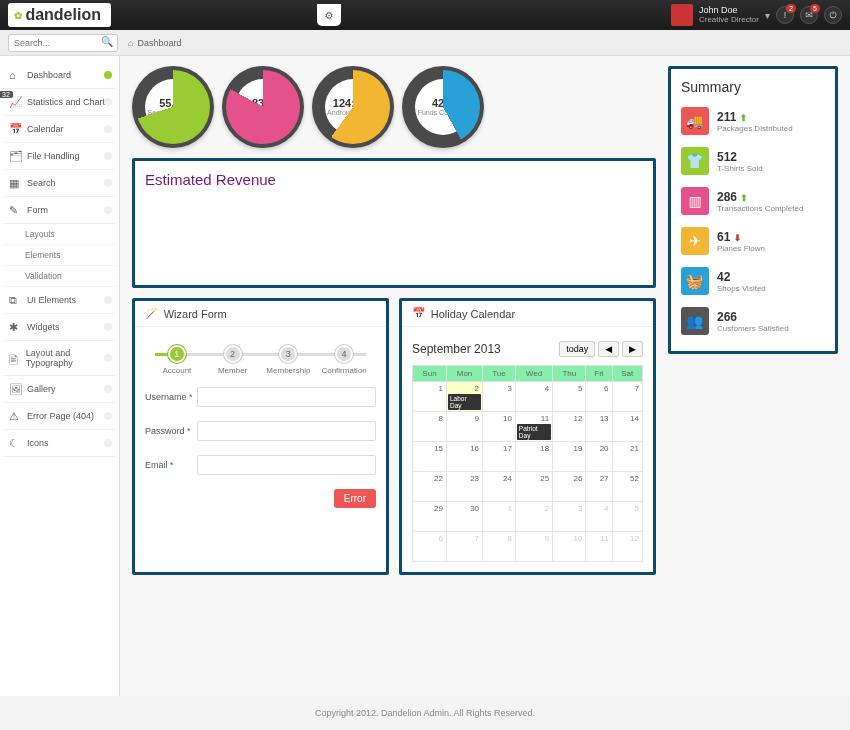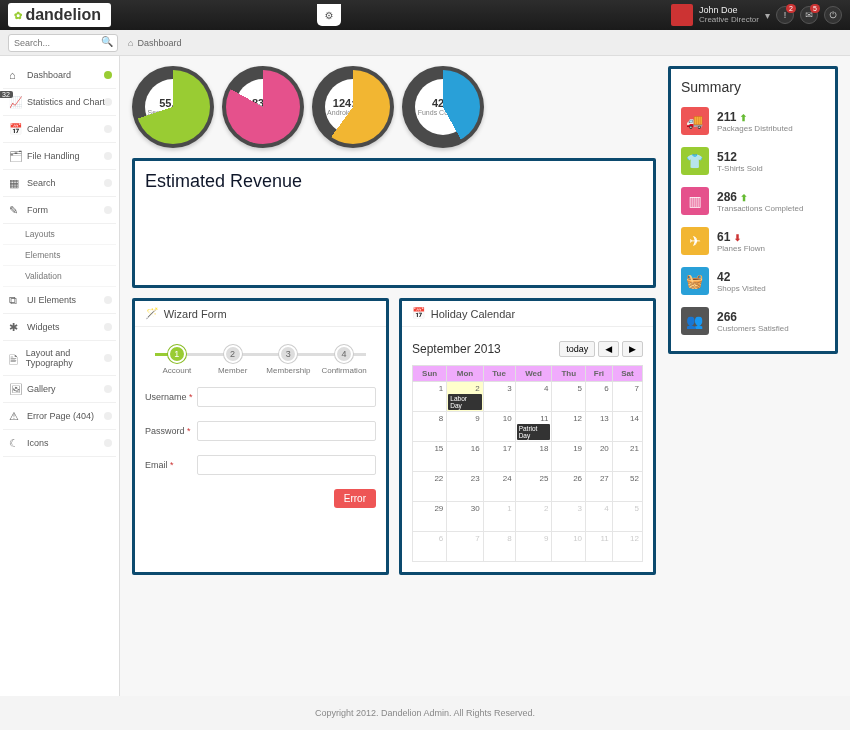--- a/index.html
+++ b/index.html
@@ -73,21 +73,21 @@
 .form-lbl .req { color:#c33; }
 .form-in { flex:1; height:20px; border:1px solid #ddd; border-radius:2px; background:#fff; }
 .btn-next { float:right; background:#e55; color:#fff; border:none; padding:4px 10px; font-size:10px; border-radius:3px; cursor:pointer;}
 
 
 .cal-head { display:flex; justify-content:space-between; align-items:center; padding:4px 0 8px; }
 .cal-title { font-size:12px; color:#333; }
 .cal-nav { display:flex; gap:3px; }
 .cal-btn { border:1px solid #ccc; background:#f5f5f5; padding:2px 6px; font-size:9px; border-radius:2px; cursor:pointer;}
 table.cal { width:100%; border-collapse:collapse; font-size:8px; }
-table.cal th { background:#f0abfc; padding:3px; border:1px solid #e0e0e0; color:#666; font-weight:bold;text-align:center;}
+table.cal th { background:#86efac; padding:3px; border:1px solid #e0e0e0; color:#666; font-weight:normal;text-align:center;}
 table.cal td { border:1px solid #e5e5e5; height:30px; vertical-align:top; text-align:right; padding:2px 3px; color:#666; position:relative;}
 table.cal td.other { color:#ccc; }
 .event { position:absolute; left:1px; right:1px; bottom:1px; background:#333; color:#fff; font-size:6.5px; padding:1px 2px; text-align:left; border-radius:1px;}
 td.hl { background:#ffc; }
 
 .footer { text-align:center; font-size:9px; color:#888; padding:12px 0; }
 
 .cols { display:flex; gap:12px; align-items:flex-start; }
 .col-l { flex:1; min-width:0; }
 .row2 { display:flex; gap:10px; }
@@ -227,21 +227,21 @@
               <div class="arc" style="background:conic-gradient(#29a0d8 0 151.20000000000002deg, transparent 151.20000000000002deg 360deg)"></div>
               <div class="dial-inner">
                 <div class="dial-val">42%</div>
                 <div class="dial-lbl">Funds Collected</div>
               </div>
             </div>
           </div>
 
         <div class="panel" style="height:130px;">
           <div class="panel-b">
-            <div style="font-size:18px;color:#0f172a">Estimated Revenue</div>
+            <div style="font-size:15px;color:#701a75">Estimated Revenue</div>
           </div>
         </div>
 
         <div class="row2">
           <div class="panel">
             <div class="panel-h">
               <span>🪄</span>
               <span>Wizard Form</span>
             </div>
             <div class="panel-b">

